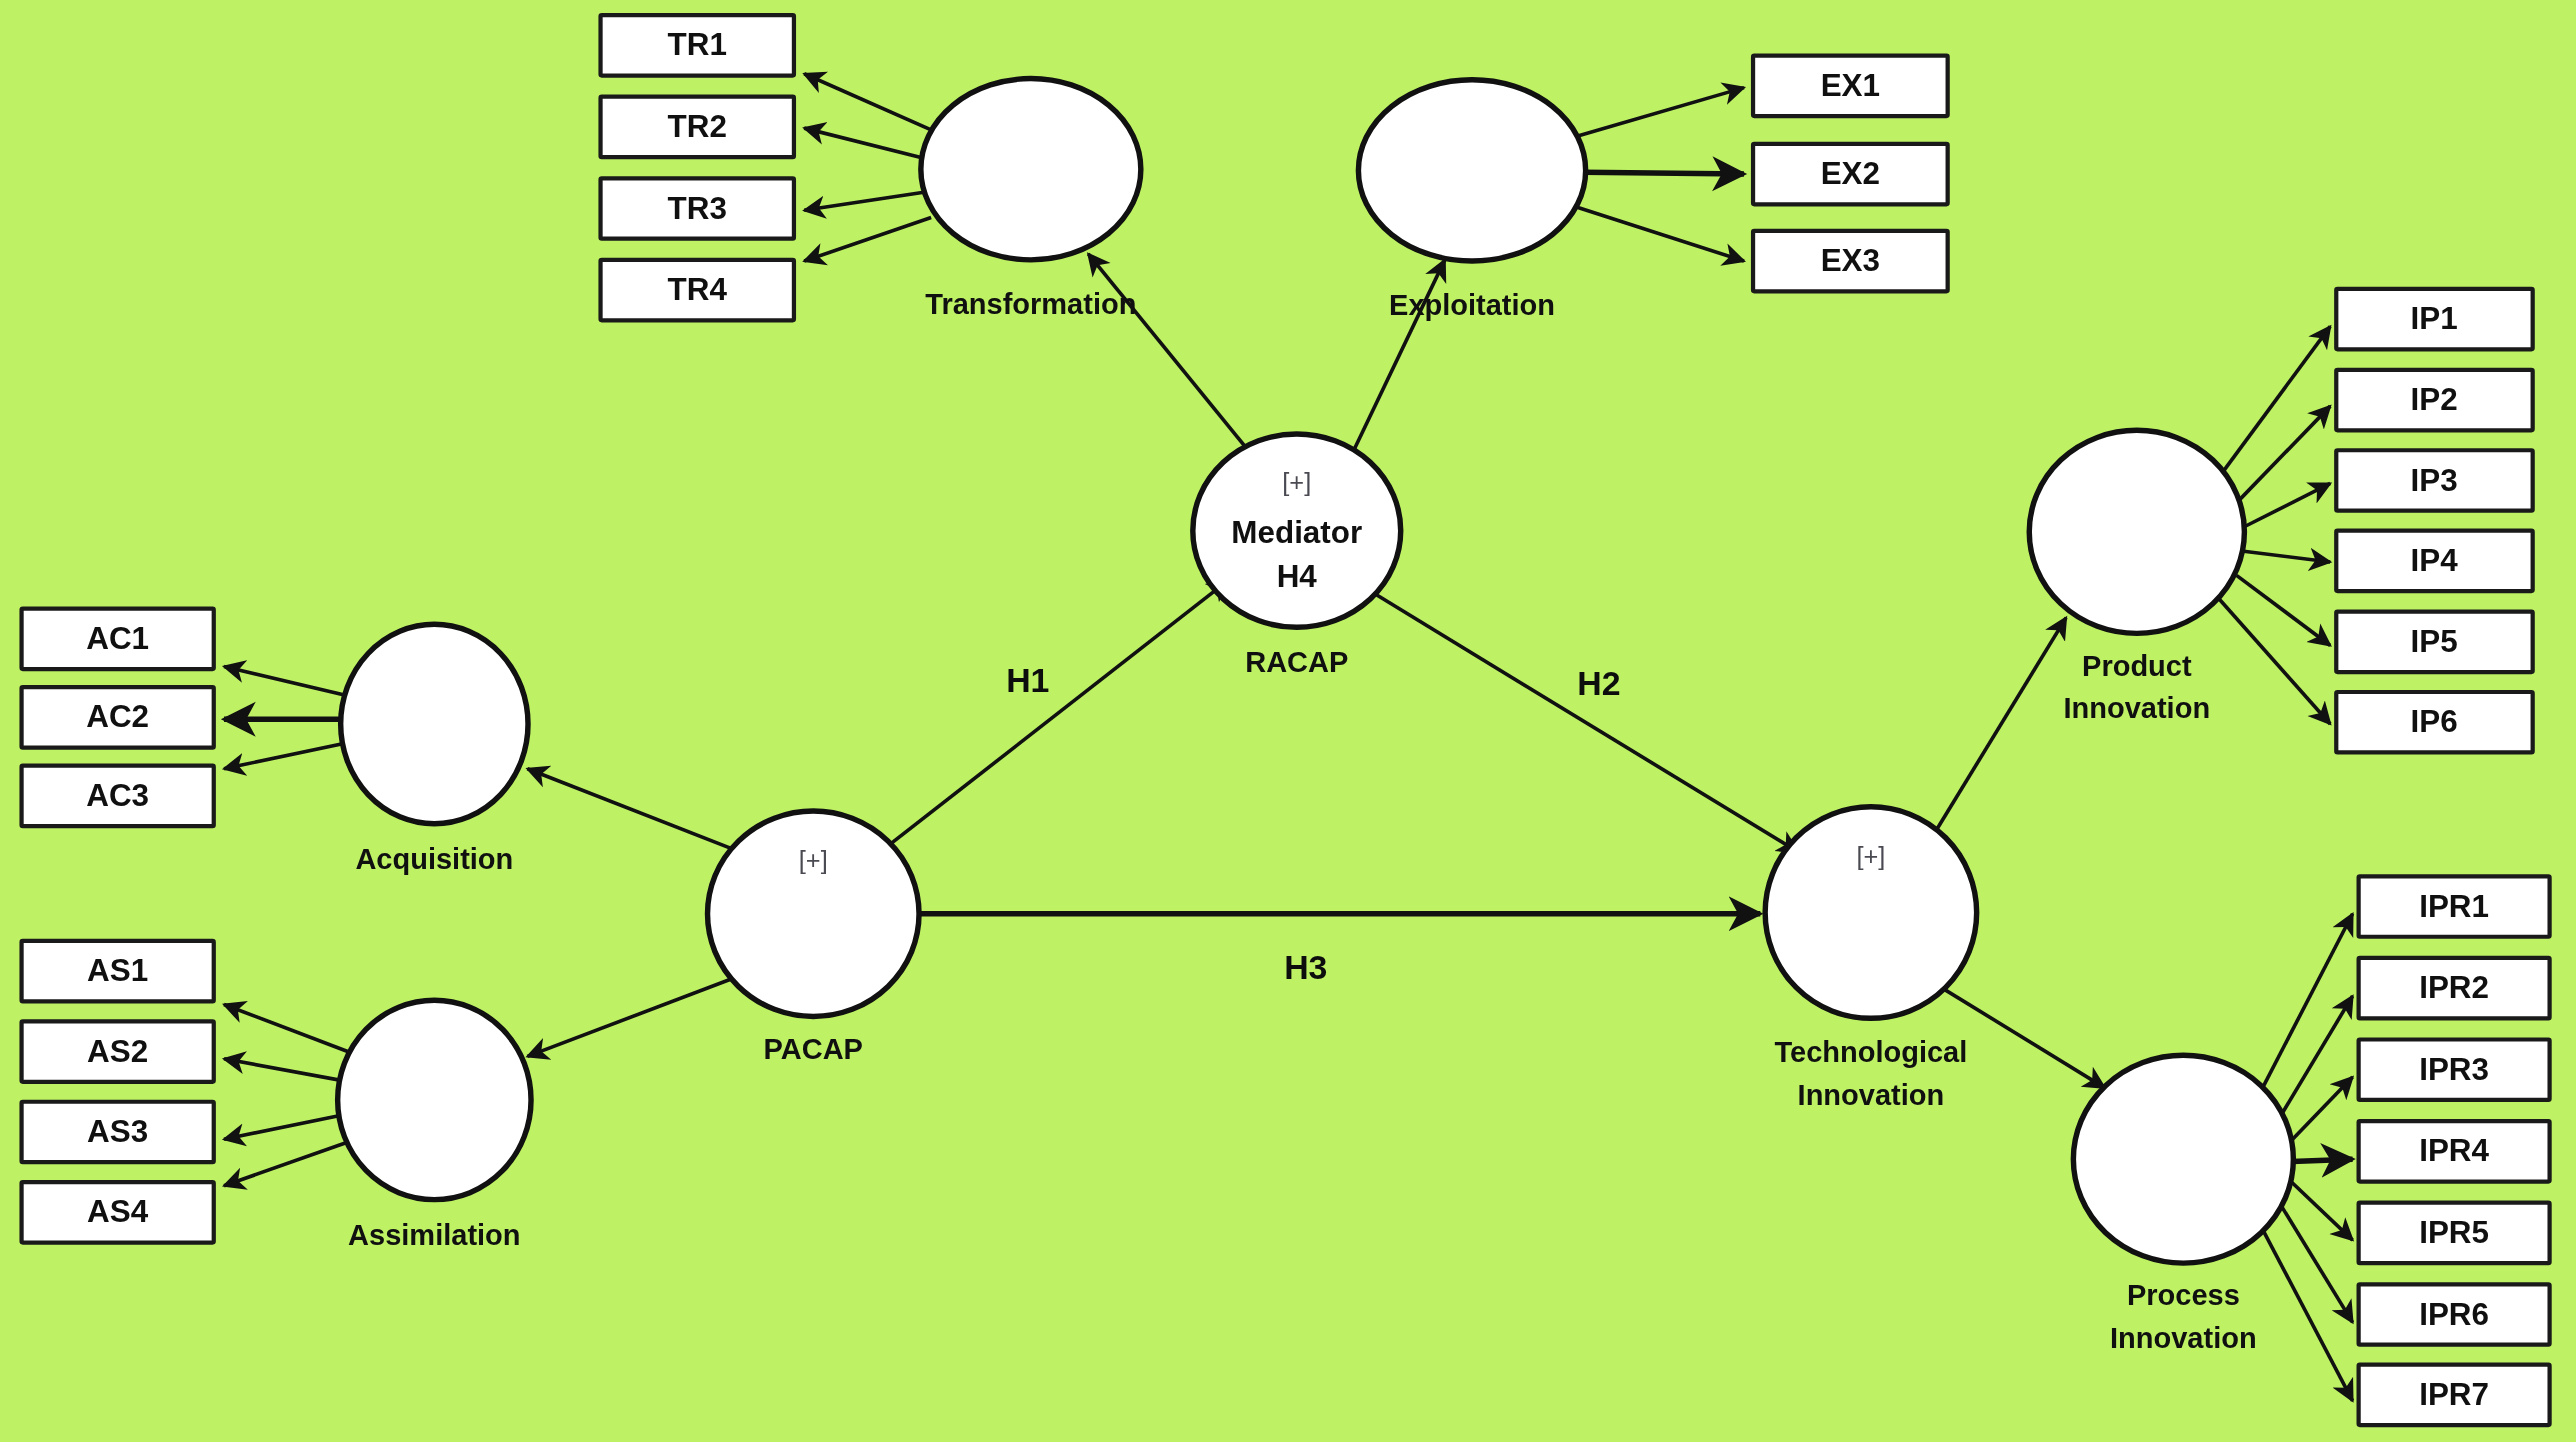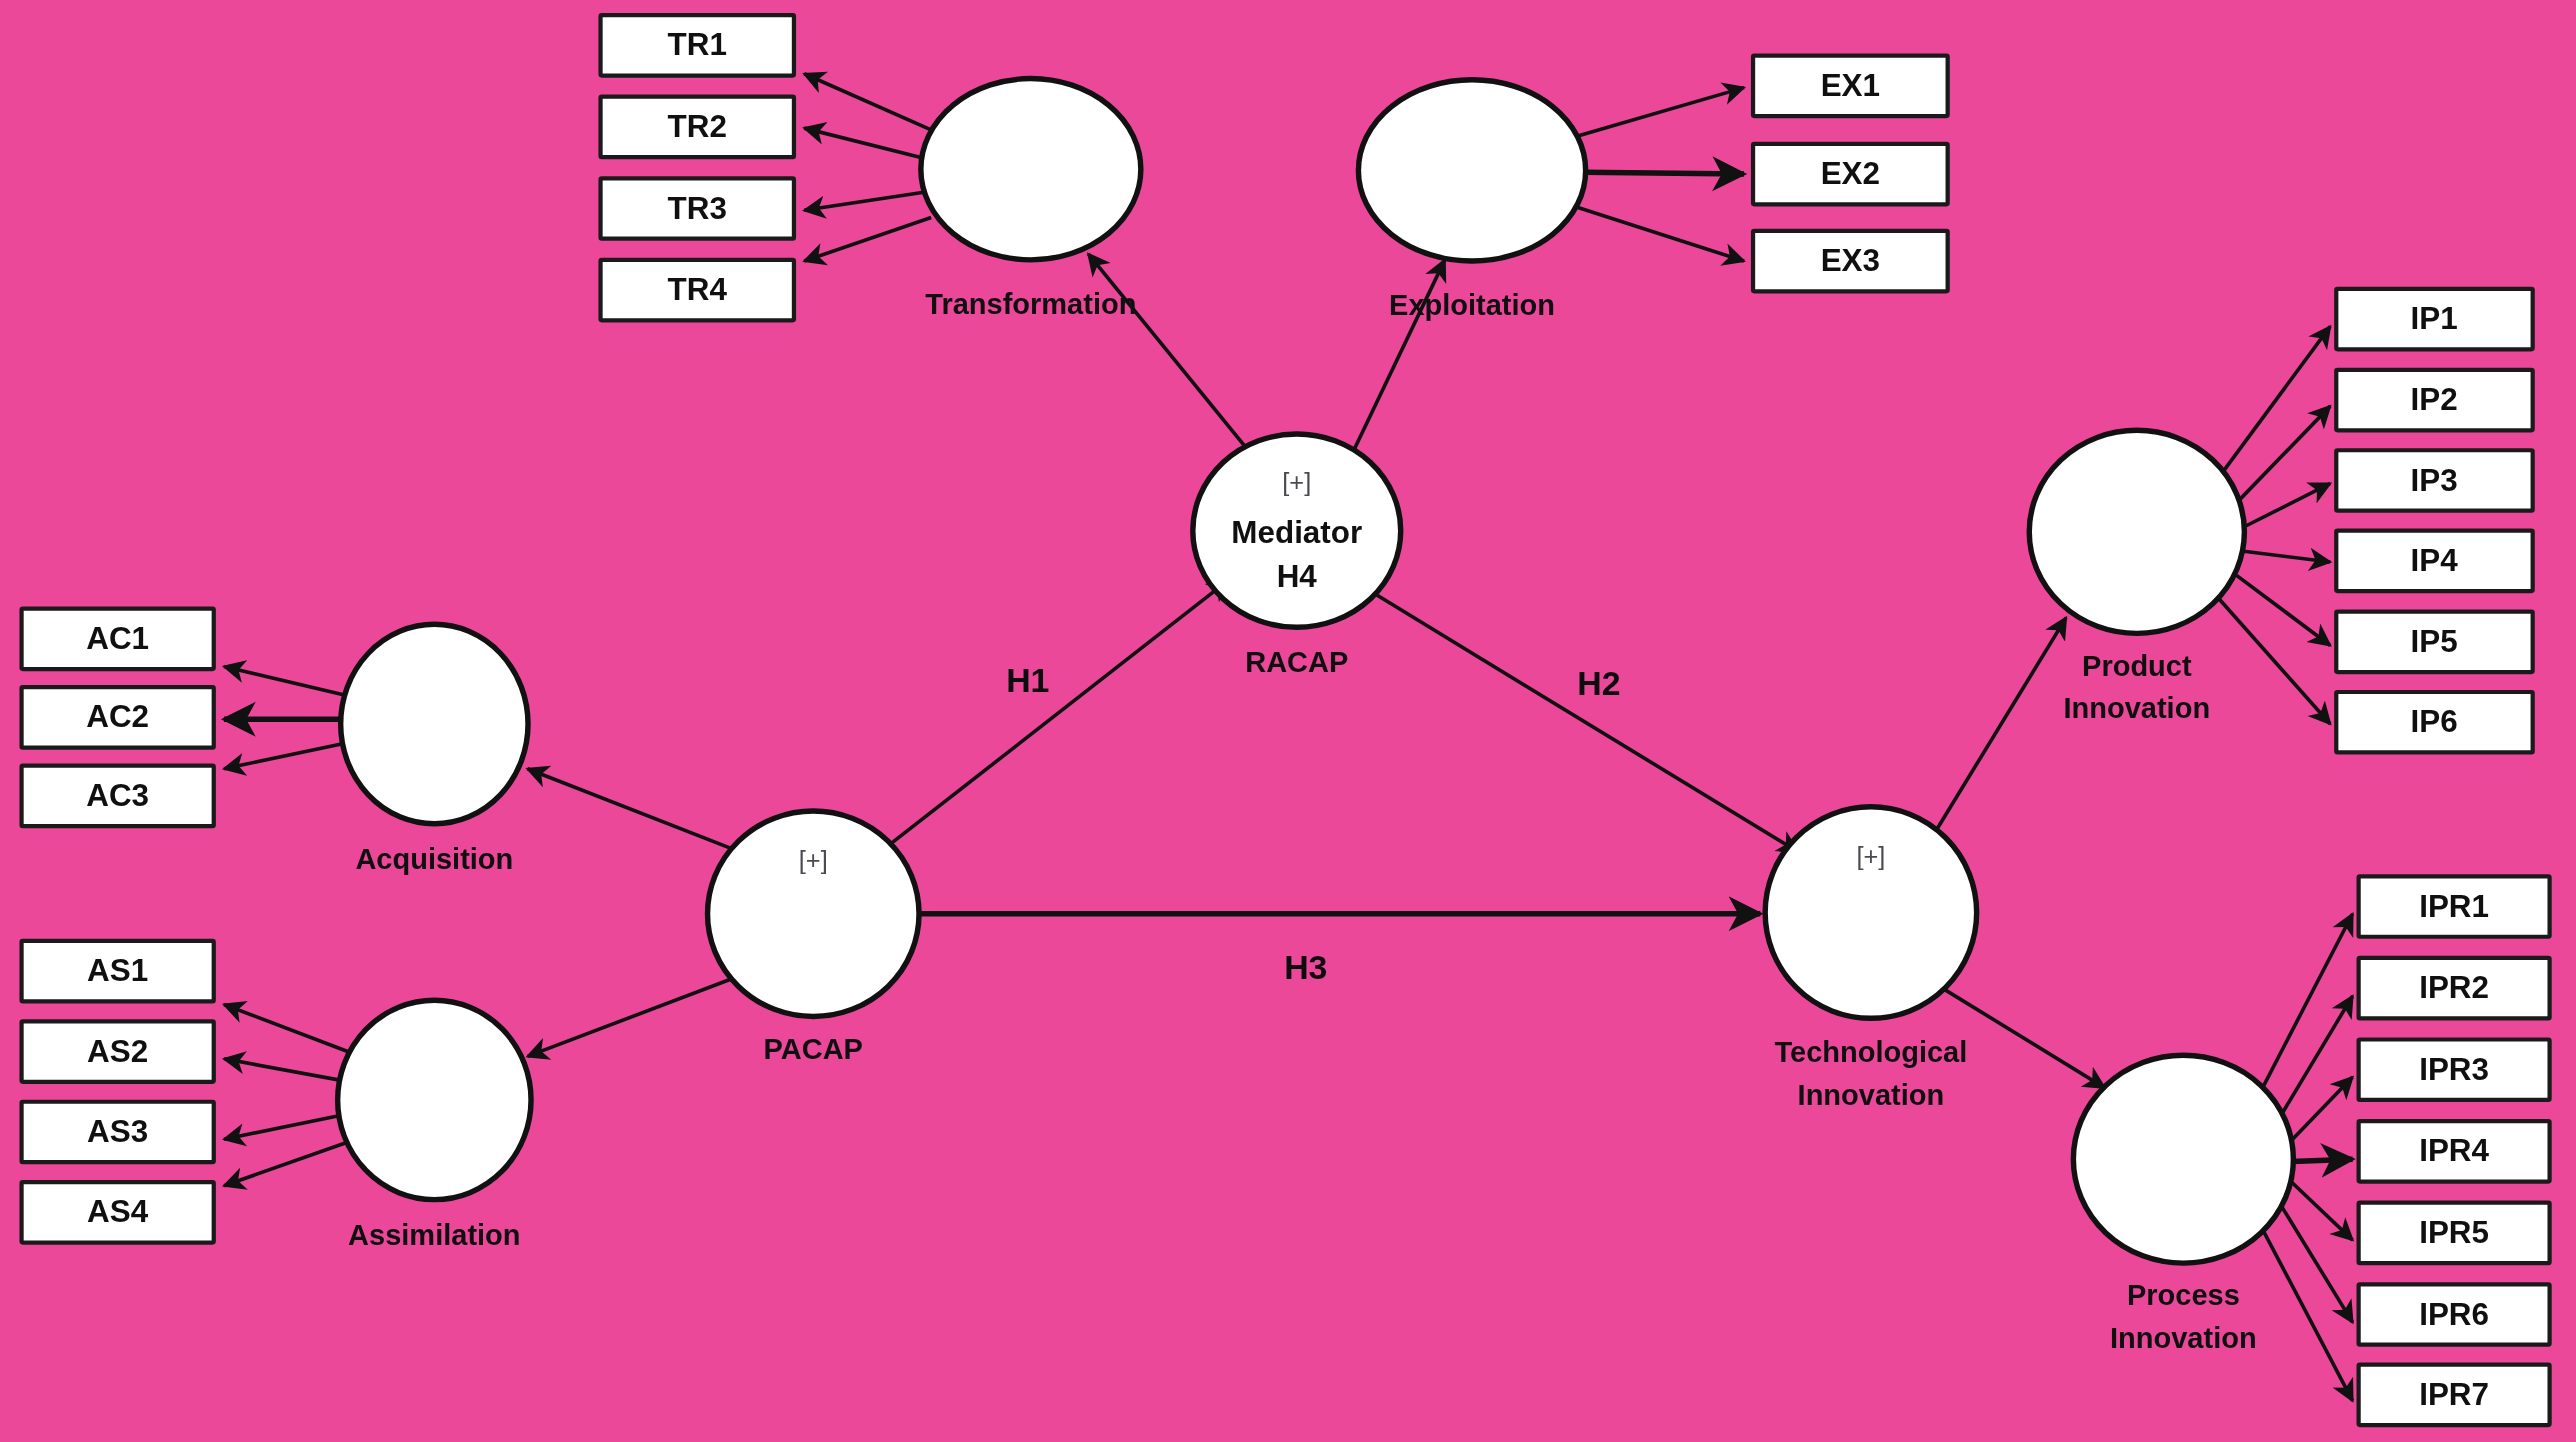--- a/index.html
+++ b/index.html
@@ -7,21 +7,21 @@
     padding: 0;
     background: #ffffff;
   }
   body {
     font-family: "Liberation Sans", sans-serif;
   }
   #canvas {
     position: relative;
     width: 2576px;
     height: 1442px;
-    background: #ec4899;
+    background: #bef264;
     overflow: hidden;
     text-decoration: underline;
   }
   svg#diagram {
     position: absolute;
     left: 0;
     top: 0;
     width: 2576px;
     height: 1442px;
   }

